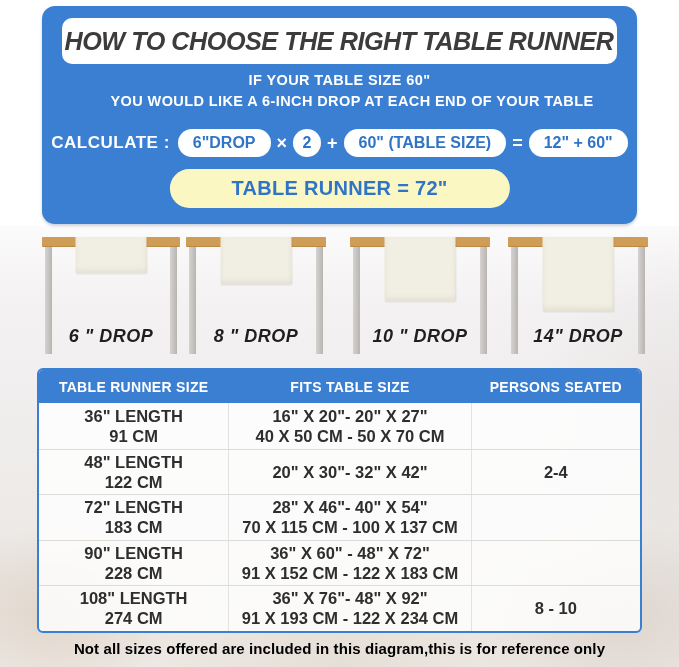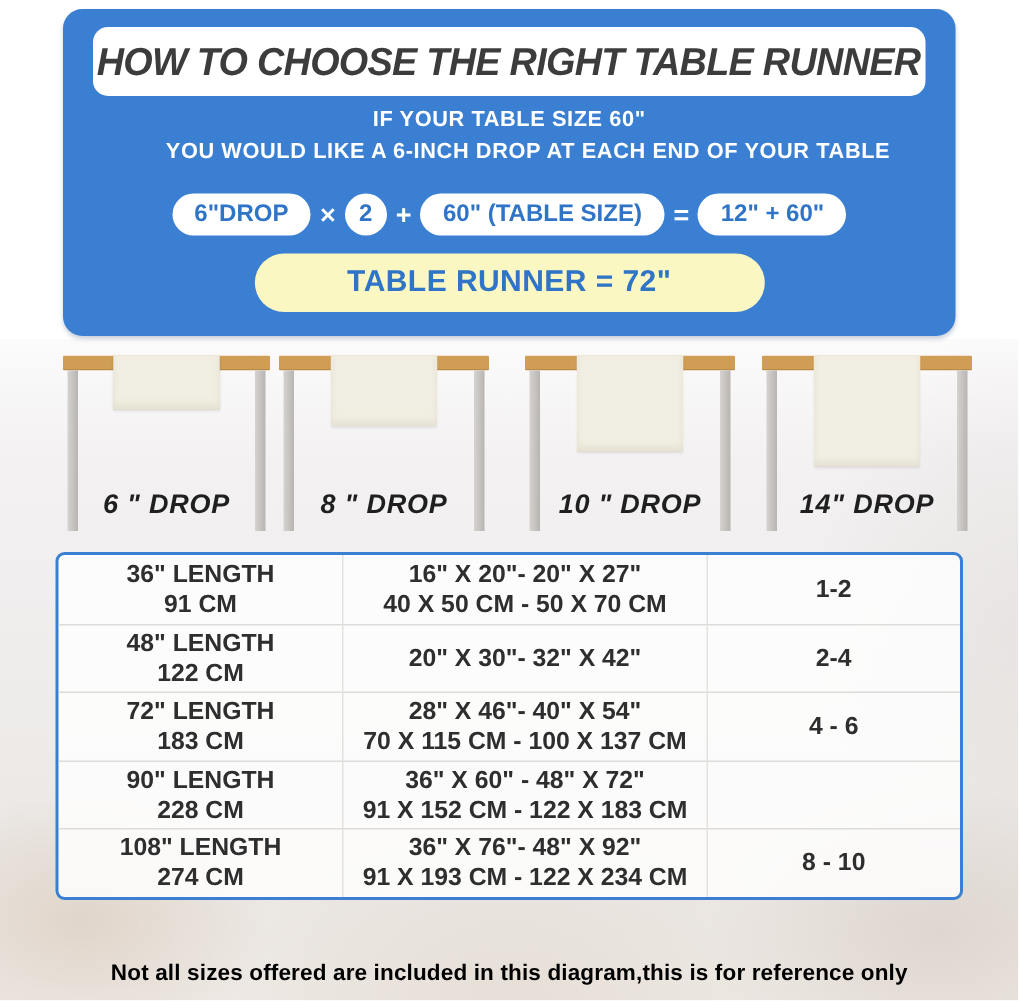--- a/index.html
+++ b/index.html
@@ -121,20 +121,21 @@
   <div class="photo-bg"></div>
 
   <div class="blue-panel">
     <div class="title-box">
       <span class="title">HOW TO CHOOSE THE RIGHT TABLE RUNNER</span>
     </div>
     <div class="sub sub1">IF YOUR TABLE SIZE 60"</div>
     <div class="sub sub2">YOU WOULD LIKE A 6-INCH DROP AT EACH END OF YOUR TABLE</div>
 
     <div class="calc-row">
+      <span class="calc-label">CALCULATE :</span>
       <span class="pill">6"DROP</span>
       <span class="op">×</span>
       <span class="pill circle">2</span>
       <span class="op">+</span>
       <span class="pill">60" (TABLE SIZE)</span>
       <span class="op">=</span>
       <span class="pill">12" + 60"</span>
     </div>
 
     <div class="runner-pill">TABLE RUNNER = 72"</div>
@@ -163,33 +164,35 @@
   </div>
   <div class="fig fig4">
     <div class="ttop"></div>
     <div class="cloth"></div>
     <div class="leg l"></div>
     <div class="leg r"></div>
     <div class="fig-label">14" DROP</div>
   </div>
 
   <div class="size-table">
+    <div class="thead">
+      <div class="th">TABLE RUNNER SIZE</div>
+      <div class="th">FITS TABLE SIZE</div>
+      <div class="th">PERSONS SEATED</div>
+    </div>
 
     <div class="trow">
       <div class="td c1">
         <div>36" LENGTH</div>
         <div>91 CM</div>
       </div>
       <div class="td c2">
         <div>16" X 20"- 20" X 27"</div>
         <div>40 X 50 CM - 50 X 70 CM</div>
       </div>
-      <div class="td c3">
-        <div>1-2</div>
-      </div>
     </div>
 
     <div class="trow">
       <div class="td c1">
         <div>48" LENGTH</div>
         <div>122 CM</div>
       </div>
       <div class="td c2">
         <div>20" X 30"- 32" X 42"</div>
       </div>
@@ -200,23 +203,20 @@
 
     <div class="trow">
       <div class="td c1">
         <div>72" LENGTH</div>
         <div>183 CM</div>
       </div>
       <div class="td c2">
         <div>28" X 46"- 40" X 54"</div>
         <div>70 X 115 CM - 100 X 137 CM</div>
       </div>
-      <div class="td c3">
-        <div>4 - 6</div>
-      </div>
     </div>
 
     <div class="trow">
       <div class="td c1">
         <div>90" LENGTH</div>
         <div>228 CM</div>
       </div>
       <div class="td c2">
         <div>36" X 60" - 48" X 72"</div>
         <div>91 X 152 CM - 122 X 183 CM</div>

